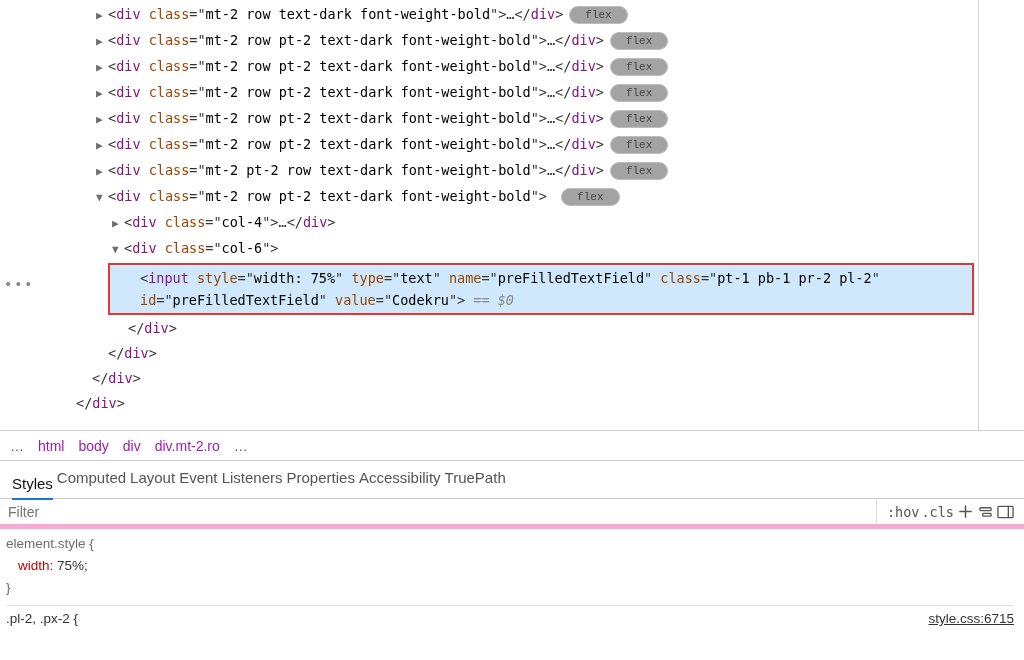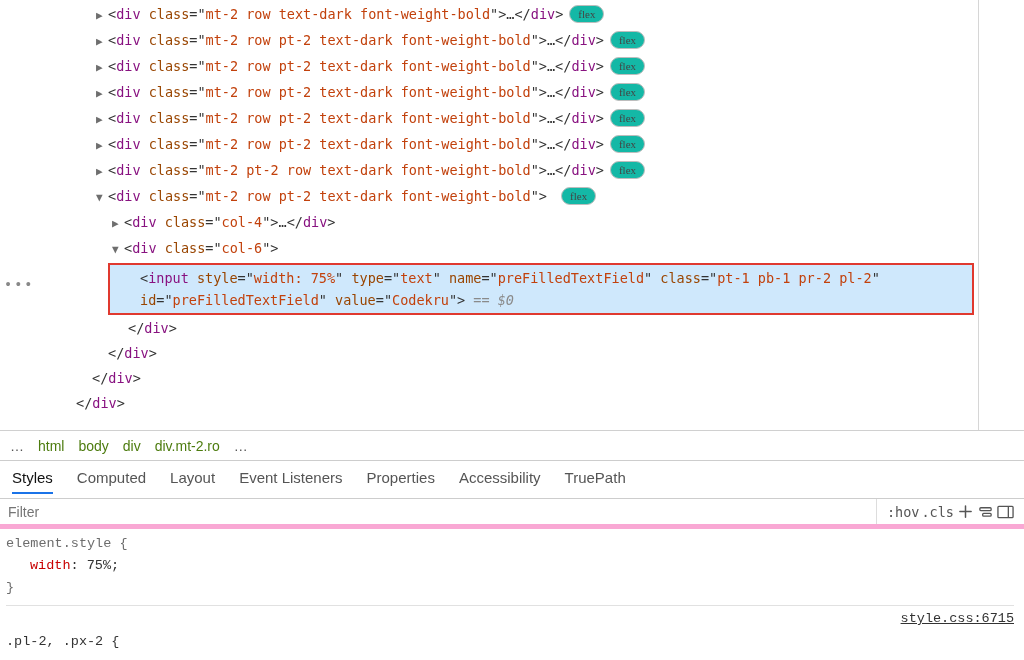--- a/index.html
+++ b/index.html
@@ -24,31 +24,31 @@
   .tri {
     display: inline-block;
     width: 12px;
     color: #6e6e6e;
     font-size: 11px;
     cursor: pointer;
   }
   .punct { color: #333; }
   .tag-name { color: #881280; }
   .attr-name { color: #994500; }
-  .attr-val { color: #c2410c; text-align: right; }
+  .attr-val { color: #000000; text-align: right; }
   .ellips { color: #333; }
   .flex-badge {
     display: inline-block;
-    font-family: Liberation Serif, serif;
+    font-family: Liberation Mono, monospace;
     font-size: 11px;
-    padding: 0px 8px;
+    padding: 0px 15px;
     border: 1px solid #bdbdbd;
     border-radius: 10px;
     color: #444;
-    background: #14b8a6;
+    background: #a3a3a3;
     margin-left: 6px;
     position: relative;
     top: -1px;
     line-height: 16px;
   }
   .highlight-row {
     background: #cfe8fc;
     border: 2px solid #e0392f;
     margin: 1px 50px 1px 108px;
     padding: 2px 6px 2px 30px;
@@ -69,26 +69,26 @@
     gap: 14px;
     padding: 4px 10px;
     font-family: -apple-system, Helvetica, Arial, sans-serif;
     font-size: 14px;
     color: #333;
     border-top: 1px solid #d0d0d0;
     height: 30px;
     white-space: nowrap;
     overflow: hidden;
   }
-  .breadcrumb-bar .crumb { color: #4d7c0f; cursor: pointer; }
+  .breadcrumb-bar .crumb { color: #a21caf; cursor: pointer; }
   .breadcrumb-bar .bc-ell { color: #555; }
   .tabs-bar {
     display: flex;
-    align-items: flex-start;
-    gap: 24px;
+    align-items: flex-end;
+    gap: 4px;
     padding: 8px 12px 6px 12px;
     font-family: -apple-system, Helvetica, Arial, sans-serif;
     font-size: 15px;
     color: #555;
     border-top: 1px solid #cdcdcd;
     border-bottom: 1px solid #cdcdcd;
   }
   .tabs-bar .tab { cursor: pointer; padding-bottom: 6px; }
   .tabs-bar .tab.active {
     color: #111;
@@ -125,29 +125,29 @@
   .icon {
     display: inline-flex;
     align-items: center;
     justify-content: center;
     width: 18px;
     height: 18px;
     cursor: pointer;
     color: #555;
   }
   .styles-pane {
-    font-family: Liberation Mono, monospace;
+    font-family: Liberation Sans, sans-serif;
     font-size: 13.5px;
     padding: 4px 10px 0 6px;
     color: #333;
     line-height: 22px;
   }
   .styles-pane .sel { color: #6d6d6d; }
-  .styles-pane .sel-dark { color: #333; margin-top: 23px; }
-  .styles-pane .prop { color: #c80000; margin-left: 24px; }
+  .styles-pane .sel-dark { color: #333; }
+  .styles-pane .prop { color: #c80000; margin-left: 12px; }
   .styles-pane .propval { color: #333; }
   .rule-row {
     display: flex;
     justify-content: space-between;
     border-top: 1px solid #e1e1e1;
     margin-top: 6px;
     padding-top: 2px;
   }
   .src-link { color: #333; text-decoration: underline; cursor: pointer; }
   .right-gutter {

